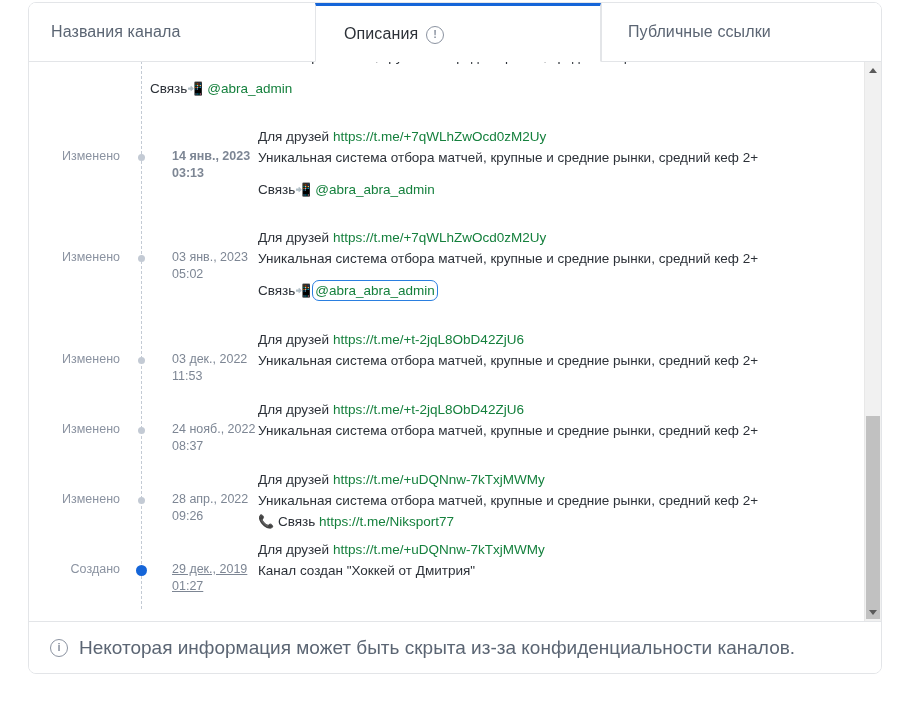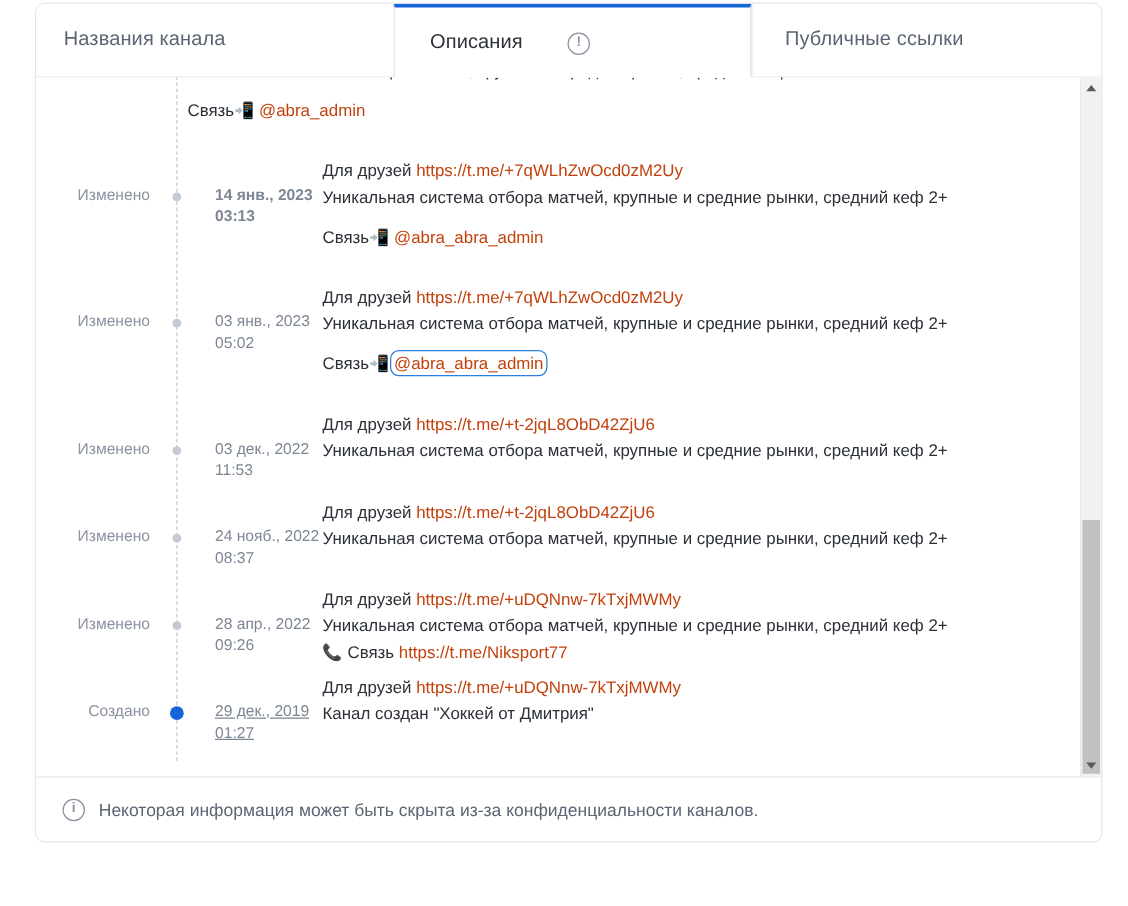--- a/index.html
+++ b/index.html
@@ -47,21 +47,21 @@
     box-sizing: border-box;
     padding: 0 22px;
     font-size: 16px;
     color: #5b6573;
     letter-spacing: .1px;
     cursor: pointer;
     background: #ffffff;
     user-select: none;
   }
   .tab.t0 { width: 286px; padding-left: 22px; }
-  .tab.t1 { width: 286px; padding-left: 28px; gap: 28px; }
+  .tab.t1 { width: 286px; padding-left: 28px; }
   .tab.t2 { width: 280px; padding-left: 26px; }
 
   .tab.t1, .tab.t2 { border-left: 1px solid #e3e5e8; }
 
   .tab.active {
     color: #2c3138;
     border-top: 3px solid #1565d8;
     border-left: 1px solid #e3e5e8;
     border-right: 1px solid #e3e5e8;
     border-bottom: 1px solid #ffffff;
@@ -187,21 +187,21 @@
     box-sizing: border-box;
     font-size: 13.5px;
     line-height: 21px;
     color: #2c3138;
     padding-top: 0px;
   }
   .desc-line { margin: 0 0 0 0; }
   .desc-line.gap { margin-top: 11px; }
 
   a.link {
-    color: #c2410c;
+    color: #15803d;
     text-decoration: none;
     cursor: pointer;
   }
   a.link.focused {
     outline: 1.5px solid #2a7fe0;
     outline-offset: 2px;
     border-radius: 4px;
   }
   .emoji {
     font-family: "DejaVu Sans", sans-serif;
@@ -260,21 +260,21 @@
     background: #ffffff;
   }
   .footer .info-circle {
     margin-left: 0;
     margin-right: 11px;
     border-color: #8b93a1;
     color: #8b93a1;
     top: 0;
   }
   .footer-text {
-    font-size: 14px;
+    font-size: 19px;
     color: #5b6573;
   }
 </style>
 </head>
 <body>
 
 <div class="card">
 
   <div class="tabbar">
     <div class="tab t0">

